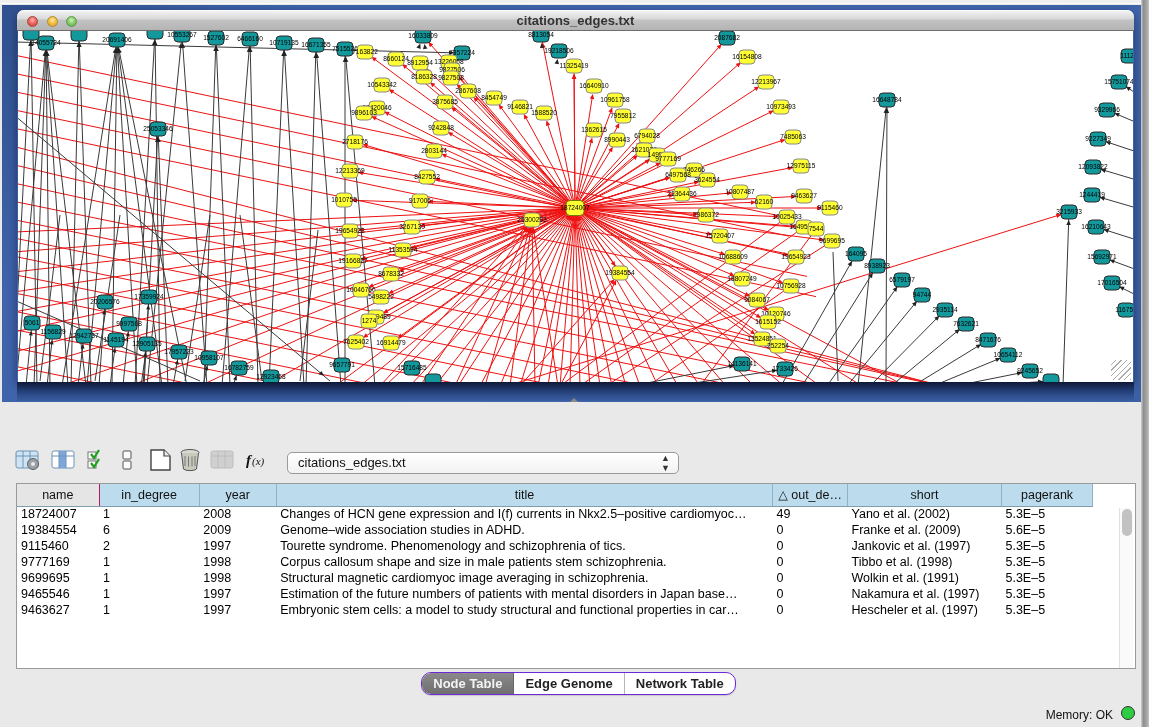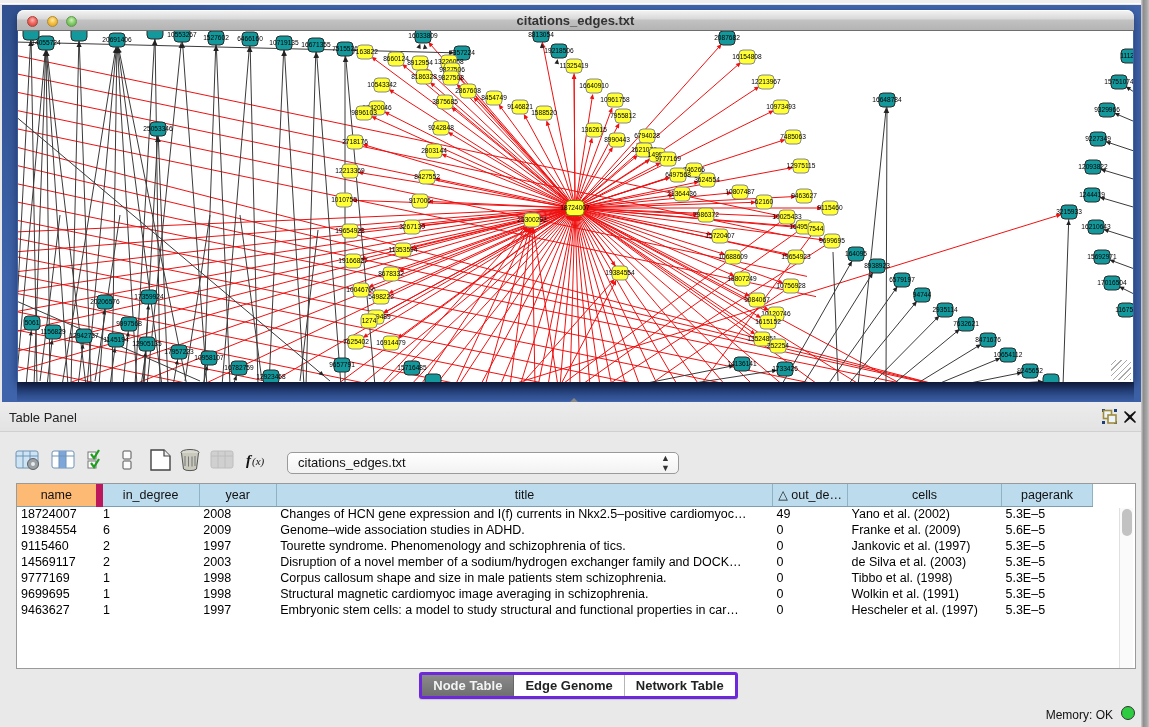--- a/index.html
+++ b/index.html
@@ -18,25 +18,25 @@
 .panel{position:absolute;left:0;top:402px;width:1141px;height:325px;background:#e9e9e9}
 .ptitle{position:absolute;left:0;top:0;width:100%;height:30px;background:linear-gradient(180deg,#ececec,#e3e3e3);border-bottom:1px solid #d0d0d0}
 .ptitle span{position:absolute;left:9px;top:8px;font-size:13px;color:#222}
 .toolrow{position:absolute;left:14px;top:44px;width:1120px;height:37px}
 .combo{position:absolute;left:273px;top:6px;width:392px;height:22px;background:linear-gradient(180deg,#fff,#f2f2f2);border:1px solid #9a9a9a;border-radius:5px;font-size:13px;color:#111;line-height:20px;padding-left:10px}
 .tblwrap{position:absolute;left:16px;top:81px;width:1120px;height:186px;background:#fff;border:1px solid #9a9a9a}
 .vscroll{position:absolute;right:2px;top:24px;width:14px;height:160px;background:#fafafa;border-left:1px solid #e0e0e0}
 .vthumb{position:absolute;left:2px;top:1px;width:10px;height:27px;border-radius:5px;background:#c2c2c2}
 table{border-collapse:collapse;table-layout:fixed;width:1100px;font-size:12.5px}
 th{background:#bcdcee;font-weight:normal;color:#111;height:22px;border-right:1px solid #8fb2c4;border-bottom:1px solid #7d9eb0;overflow:hidden;white-space:nowrap}
-th.first{background:#fdba74;border-right:7px solid #be185d}
+th.first{background:#e5e5e5;border-right:1px solid #be185d}
 th.fill{background:#fff;border-right:none;border-bottom:none}
 td{height:16px;padding:0 0 0 4px;color:#000;overflow:hidden;white-space:nowrap}
 .tabs{position:absolute;left:8px;top:270px;width:100%;text-align:center}
-.seg{display:inline-flex;border:3px solid #6d28d9;border-radius:3px;overflow:hidden;background:#fff;box-shadow:0 1px 1px rgba(0,0,0,.15)}
+.seg{display:inline-flex;border:1px solid #6d28d9;border-radius:10px;overflow:hidden;background:#fff;box-shadow:0 1px 1px rgba(0,0,0,.15)}
 .seg div{font-size:13px;font-weight:bold;padding:3px 11px;color:#222;border-right:1px solid #b5b5b5}
 .seg div.sel{background:linear-gradient(180deg,#8a8a8a,#6f6f6f);color:#f4f4f4;border-right-color:#666}
 .seg div:last-child{border-right:none}
 .statusbar{position:absolute;left:8px;top:298px;width:1141px;height:27px}
 .mem{position:absolute;right:36px;top:8px;font-size:12px;color:#111}
 .dot{position:absolute;right:14px;top:6px;width:14px;height:14px;border-radius:50%;background:#2ecc40;border:1px solid #333}
 svg text{user-select:none}
 </style></head><body>
 <div class="topstrip"></div>
 <div class="desktop"></div>
@@ -700,34 +700,20 @@
         <rect x="506.0" y="182.0" width="16" height="14" rx="4" fill="#ffff33" stroke="#888888" stroke-width="1"></rect>
         <text x="514.0" y="191.2" text-anchor="middle" font-size="6.6" fill="#000" font-family="Liberation Sans, sans-serif">25300293</text>
         <rect x="548.0" y="169.5" width="18" height="15" rx="4" fill="#ffff33" stroke="#777700" stroke-width="1"></rect>
         <text x="557.0" y="179.2" text-anchor="middle" font-size="6.6" fill="#000" font-family="Liberation Sans, sans-serif">18724007</text>
       </svg>
       <div class="grip"></div>
     </div>
   </div>
 <div style="position:absolute;left:569px;top:398px;width:0;height:0;border-left:5px solid transparent;border-right:5px solid transparent;border-bottom:5px solid #888"></div>
 <div class="panel">
-    <div class="ptitle">
-      <span>Table Panel</span>
-      <svg width="18" height="18" style="position:absolute;right:22px;top:6px" xmlns="http://www.w3.org/2000/svg">
-<rect x="1" y="1" width="3" height="3" fill="#1c3f77"></rect>
-        <rect x="13" y="1" width="3" height="3" fill="#1c3f77"></rect>
-<rect x="1" y="13" width="3" height="3" fill="#1c3f77"></rect>
-        <rect x="13" y="13" width="3" height="3" fill="#1c3f77"></rect>
-<rect x="2.5" y="2.5" width="8" height="8" fill="#eef4fb" stroke="#9f8c3c" stroke-width="1.6"></rect>
-<rect x="7" y="7" width="8" height="8" fill="#eef4fb" stroke="#9f8c3c" stroke-width="1.6"></rect>
-</svg>
-<svg width="14" height="14" style="position:absolute;right:4px;top:8px" xmlns="http://www.w3.org/2000/svg">
-<path d="M2 1 L7 5.2 L12 1 L13 2 L8.6 7 L13 12 L12 13 L7 8.8 L2 13 L1 12 L5.4 7 L1 2 Z" fill="#111"></path>
-</svg>
-    </div>
 <div class="toolrow">
       <svg width="260" height="30" style="position:absolute;left:0;top:2px" xmlns="http://www.w3.org/2000/svg">
 <g>
  <rect x="2" y="3" width="22" height="17" rx="2" fill="#cfe4f2" stroke="#6f94b8"></rect>
  <line x1="2" y1="8" x2="24" y2="8" stroke="#6f94b8"></line>
           <line x1="9" y1="3" x2="9" y2="20" stroke="#6f94b8"></line>
           <line x1="16" y1="3" x2="16" y2="20" stroke="#6f94b8"></line>
  <circle cx="19" cy="16" r="5.5" fill="#9aa0a6" stroke="#5f6368"></circle>
           <circle cx="19" cy="16" r="2" fill="#e8eaed"></circle>
 </g>
@@ -770,21 +756,21 @@
     </div>
 <div class="tblwrap">
       <table>
         <tbody>
           <tr>
             <th class="first" style="width:81px">name</th>
             <th style="width:99px">in_degree</th>
             <th style="width:76px">year</th>
             <th style="width:490px">title</th>
             <th style="width:74px">△ out_de…</th>
-            <th style="width:152px">cells</th>
+            <th style="width:152px">short</th>
             <th style="width:90px">pagerank</th>
             <th class="fill" style="width:24px"></th>
           </tr>
           <tr>
             <td style="width:81px">18724007</td>
             <td style="width:99px">1</td>
             <td style="width:76px">2008</td>
             <td style="width:490px">Changes of HCN gene expression and I(f) currents in Nkx2.5–positive cardiomyoc…</td>
             <td style="width:74px">49</td>
             <td style="width:152px;padding-left:4px">Yano et al. (2002)</td>
@@ -805,46 +791,46 @@
             <td style="width:81px">9115460</td>
             <td style="width:99px">2</td>
             <td style="width:76px">1997</td>
             <td style="width:490px">Tourette syndrome. Phenomenology and schizophrenia of tics.</td>
             <td style="width:74px">0</td>
             <td style="width:152px;padding-left:4px">Jankovic et al. (1997)</td>
             <td style="width:90px;padding-left:4px">5.3E–5</td>
             <td style="width:24px"></td>
           </tr>
           <tr>
-            <td style="width:81px">14569117</td>
-            <td style="width:99px">2</td>
-            <td style="width:76px">2003</td>
-            <td style="width:490px">Disruption of a novel member of a sodium/hydrogen exchanger family and DOCK…</td>
-            <td style="width:74px">0</td>
-            <td style="width:152px;padding-left:4px">de Silva et al. (2003)</td>
-            <td style="width:90px;padding-left:4px">5.3E–5</td>
-            <td style="width:24px"></td>
-          </tr>
-          <tr>
             <td style="width:81px">9777169</td>
             <td style="width:99px">1</td>
             <td style="width:76px">1998</td>
             <td style="width:490px">Corpus callosum shape and size in male patients stem schizophrenia.</td>
             <td style="width:74px">0</td>
             <td style="width:152px;padding-left:4px">Tibbo et al. (1998)</td>
             <td style="width:90px;padding-left:4px">5.3E–5</td>
             <td style="width:24px"></td>
           </tr>
           <tr>
             <td style="width:81px">9699695</td>
             <td style="width:99px">1</td>
             <td style="width:76px">1998</td>
             <td style="width:490px">Structural magnetic cardiomyoc image averaging in schizophrenia.</td>
             <td style="width:74px">0</td>
             <td style="width:152px;padding-left:4px">Wolkin et al. (1991)</td>
+            <td style="width:90px;padding-left:4px">5.3E–5</td>
+            <td style="width:24px"></td>
+          </tr>
+          <tr>
+            <td style="width:81px">9465546</td>
+            <td style="width:99px">1</td>
+            <td style="width:76px">1997</td>
+            <td style="width:490px">Estimation of the future numbers of patients with mental disorders in Japan base…</td>
+            <td style="width:74px">0</td>
+            <td style="width:152px;padding-left:4px">Nakamura et al. (1997)</td>
             <td style="width:90px;padding-left:4px">5.3E–5</td>
             <td style="width:24px"></td>
           </tr>
           <tr>
             <td style="width:81px">9463627</td>
             <td style="width:99px">1</td>
             <td style="width:76px">1997</td>
             <td style="width:490px">Embryonic stem cells: a model to study structural and functional properties in car…</td>
             <td style="width:74px">0</td>
             <td style="width:152px;padding-left:4px">Hescheler et al. (1997)</td>

